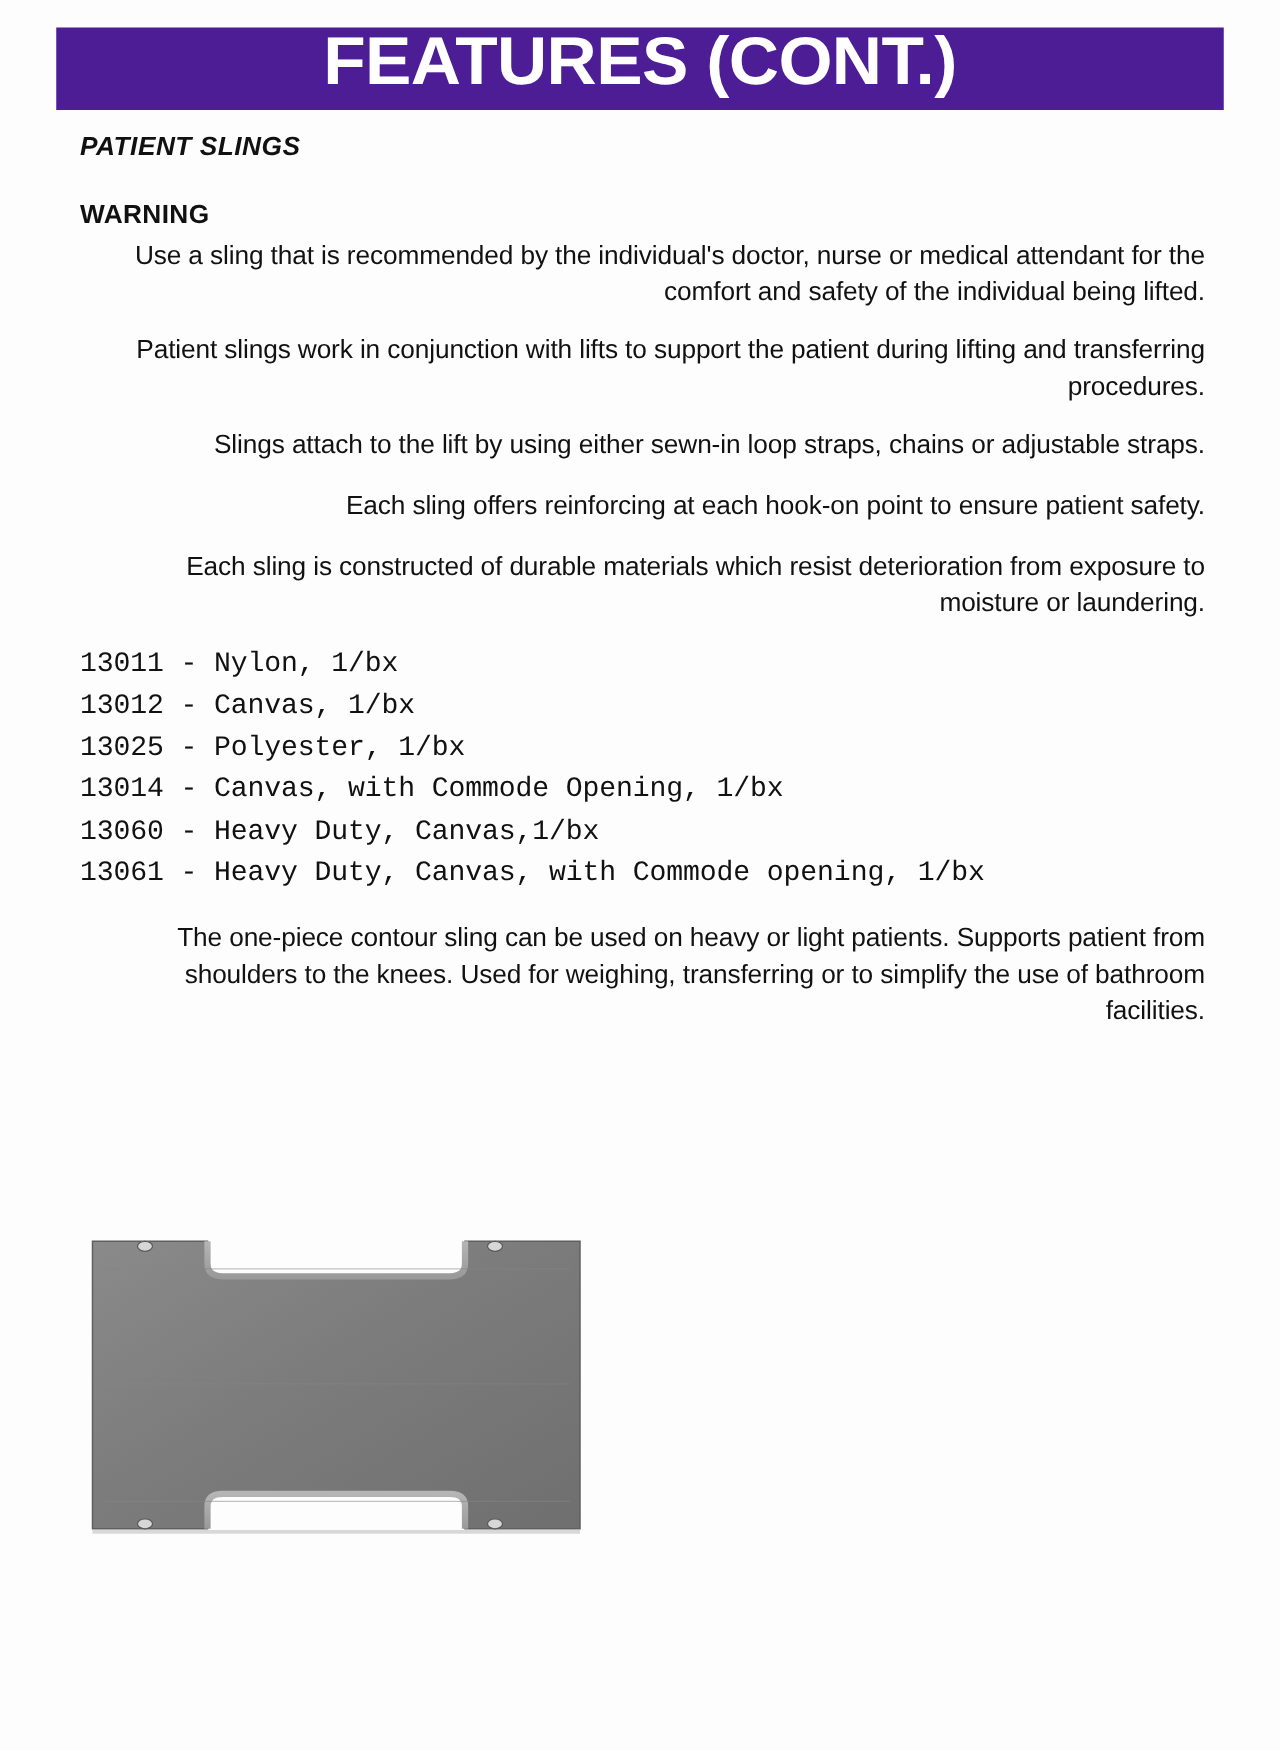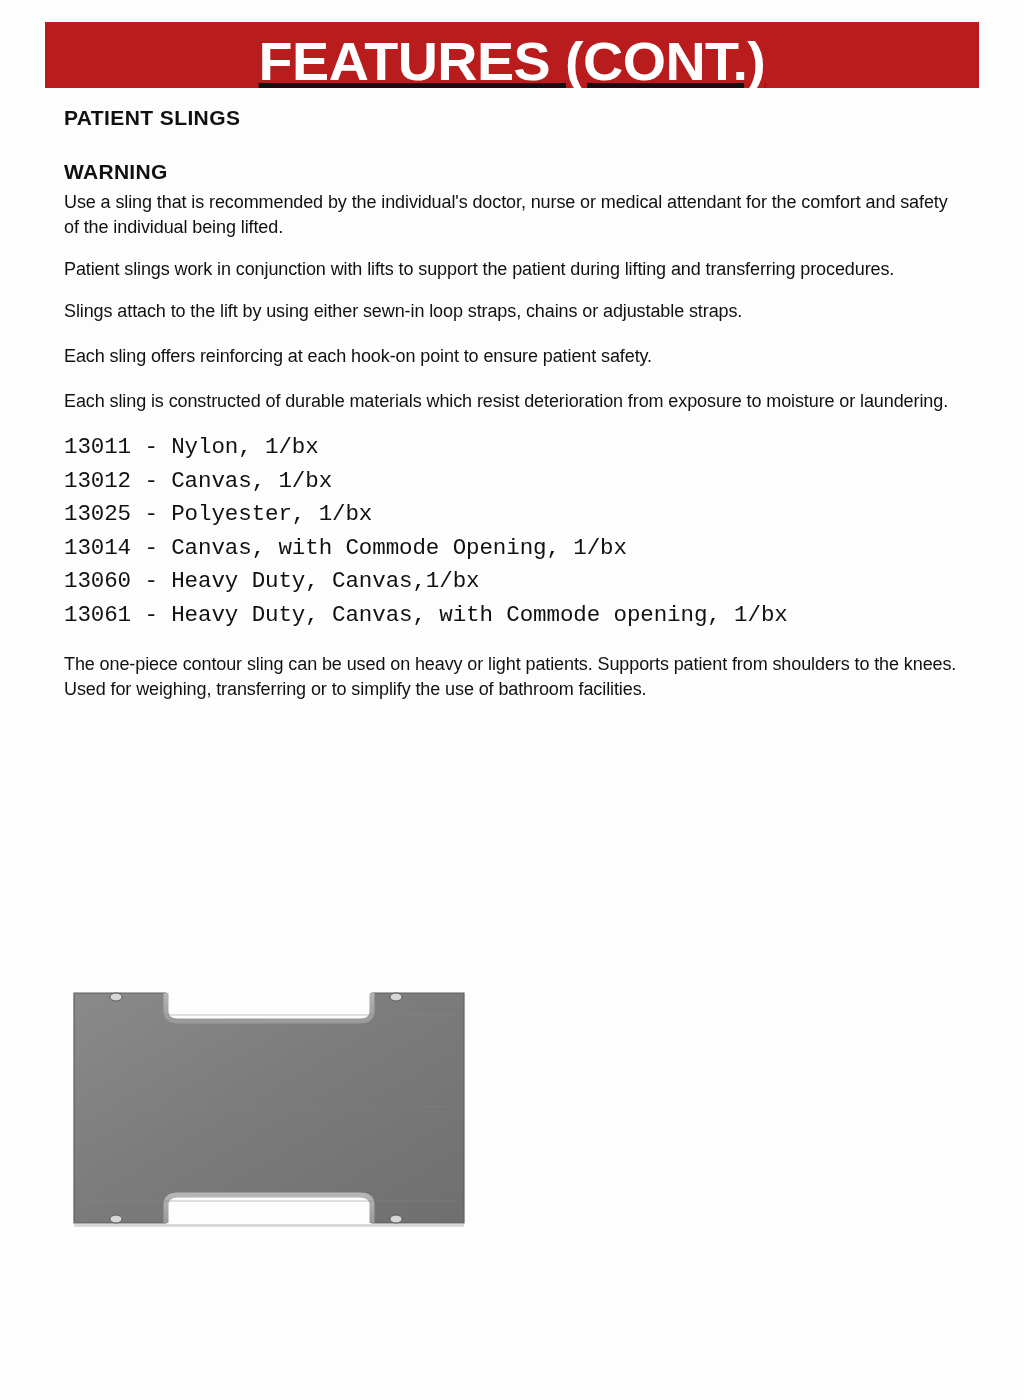--- a/index.html
+++ b/index.html
@@ -22,25 +22,24 @@
     height: 1400px;
     background: #fdfdfd;
   }
   
   .header-band {
     position: absolute;
     left: 45px;
     top: 22px;
     width: 934px;
     height: 66px;
-    background: #b91c1c;
+    background: #4c1d95;
     display: flex;
-    align-items: flex-end;
+    align-items: flex-start;
     justify-content: center;
-    text-decoration: underline;
   }
   .header-title {
     color: #ffffff;
     font-family: "Liberation Sans", sans-serif;
     font-weight: bold;
     font-size: 54px;
     letter-spacing: -0.5px;
     line-height: 1;
     transform: scaleX(1.03);
     white-space: nowrap;
@@ -49,32 +48,34 @@
     position: absolute;
     left: 64px;
     top: 106px;
     width: 900px;
   }
   .section-label {
     font-size: 21px;
     font-weight: bold;
     letter-spacing: 0.4px;
     margin: 0 0 30px 0;
+    font-style: italic;
   }
   .warning-label {
     font-size: 21px;
     font-weight: bold;
     letter-spacing: 0.3px;
     margin: 0 0 6px 0;
   }
   p.body-text {
-    font-size: 18px;
+    font-size: 21px;
     line-height: 1.39;
     margin: 0 0 17px 0;
     letter-spacing: -0.1px;
+    text-align: right;
   }
   p.body-text.tight {
     margin-bottom: 20px;
   }
   .model-list {
     margin: 0 0 20px 0;
     padding: 0;
     list-style: none;
   }
   .model-list li {

